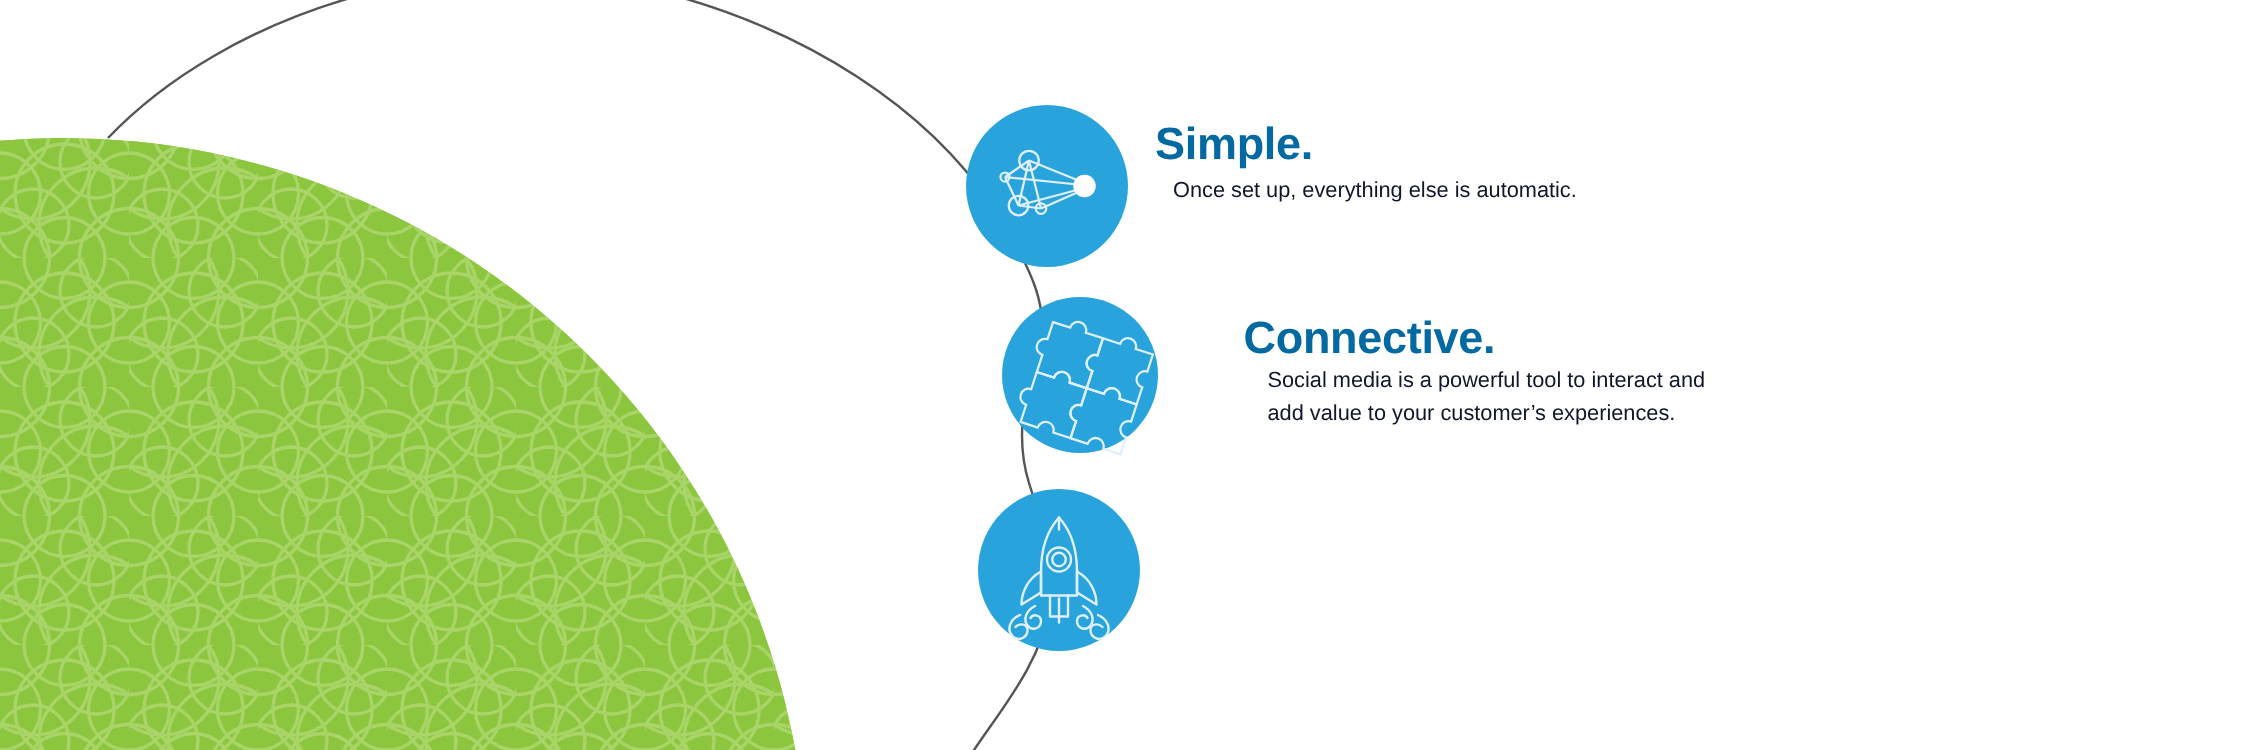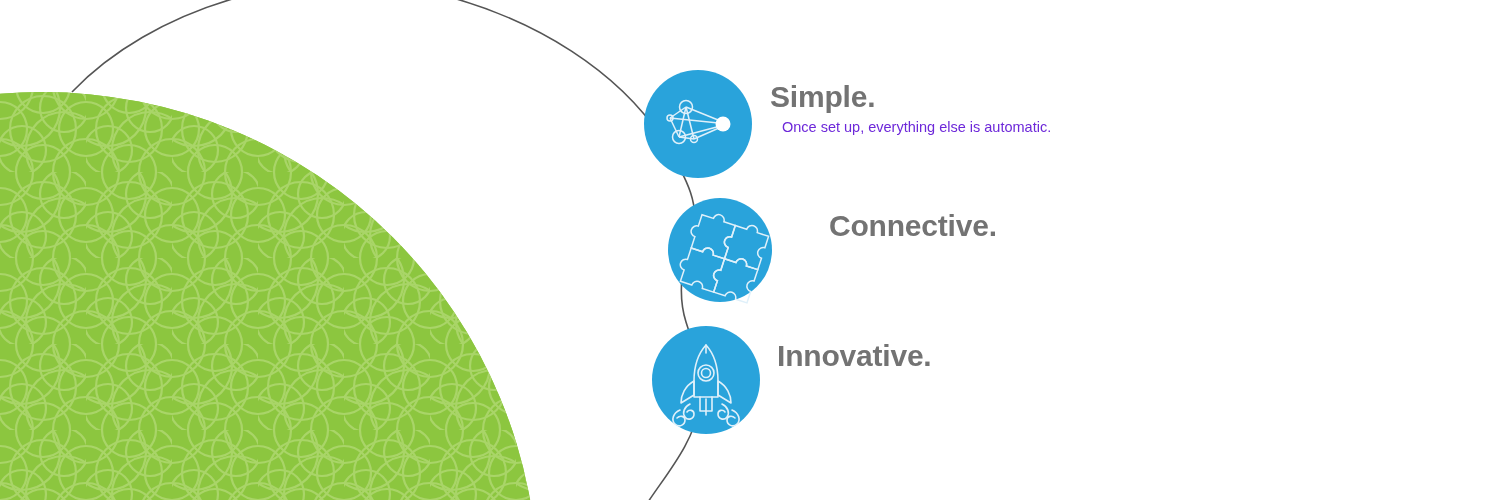--- a/index.html
+++ b/index.html
@@ -25,28 +25,28 @@
     width: 1500px;
     height: 500px;
   }
   .feature {
     position: absolute;
     white-space: nowrap;
   }
   .feature-title {
     font-size: 30px;
     font-weight: bold;
-    color: #737373;
+    color: #0369a1;
     letter-spacing: -0.2px;
     line-height: 1;
     margin: 0;
   }
   .feature-body {
     font-size: 14.5px;
-    color: #6d28d9;
+    color: #0f172a;
     line-height: 22px;
     margin: 0;
   }
   .feature-body span { display: block; }
 
   
   #feature-simple      { left: 770px; top: 82px; }
   #feature-simple .feature-body { margin-left: 12px; margin-top: 4px; }
 
   #feature-connective  { left: 829px; top: 211px; }
@@ -236,21 +236,24 @@
 
   <div class="feature" id="feature-simple">
     <h2 class="feature-title">Simple.</h2>
     <p class="feature-body">
       <span>Once set up, everything else is automatic.</span>
     </p>
   </div>
 
   <div class="feature" id="feature-connective">
     <h2 class="feature-title">Connective.</h2>
+    <p class="feature-body">
+      <span>Social media is a powerful tool to interact and</span>
+      <span>add value to your customer’s experiences.</span>
+    </p>
   </div>
 
   <div class="feature" id="feature-innovative">
-    <h2 class="feature-title">Innovative.</h2>
     <p class="feature-body">
     </p>
   </div>
 
 </div>
 
 </body></html>

